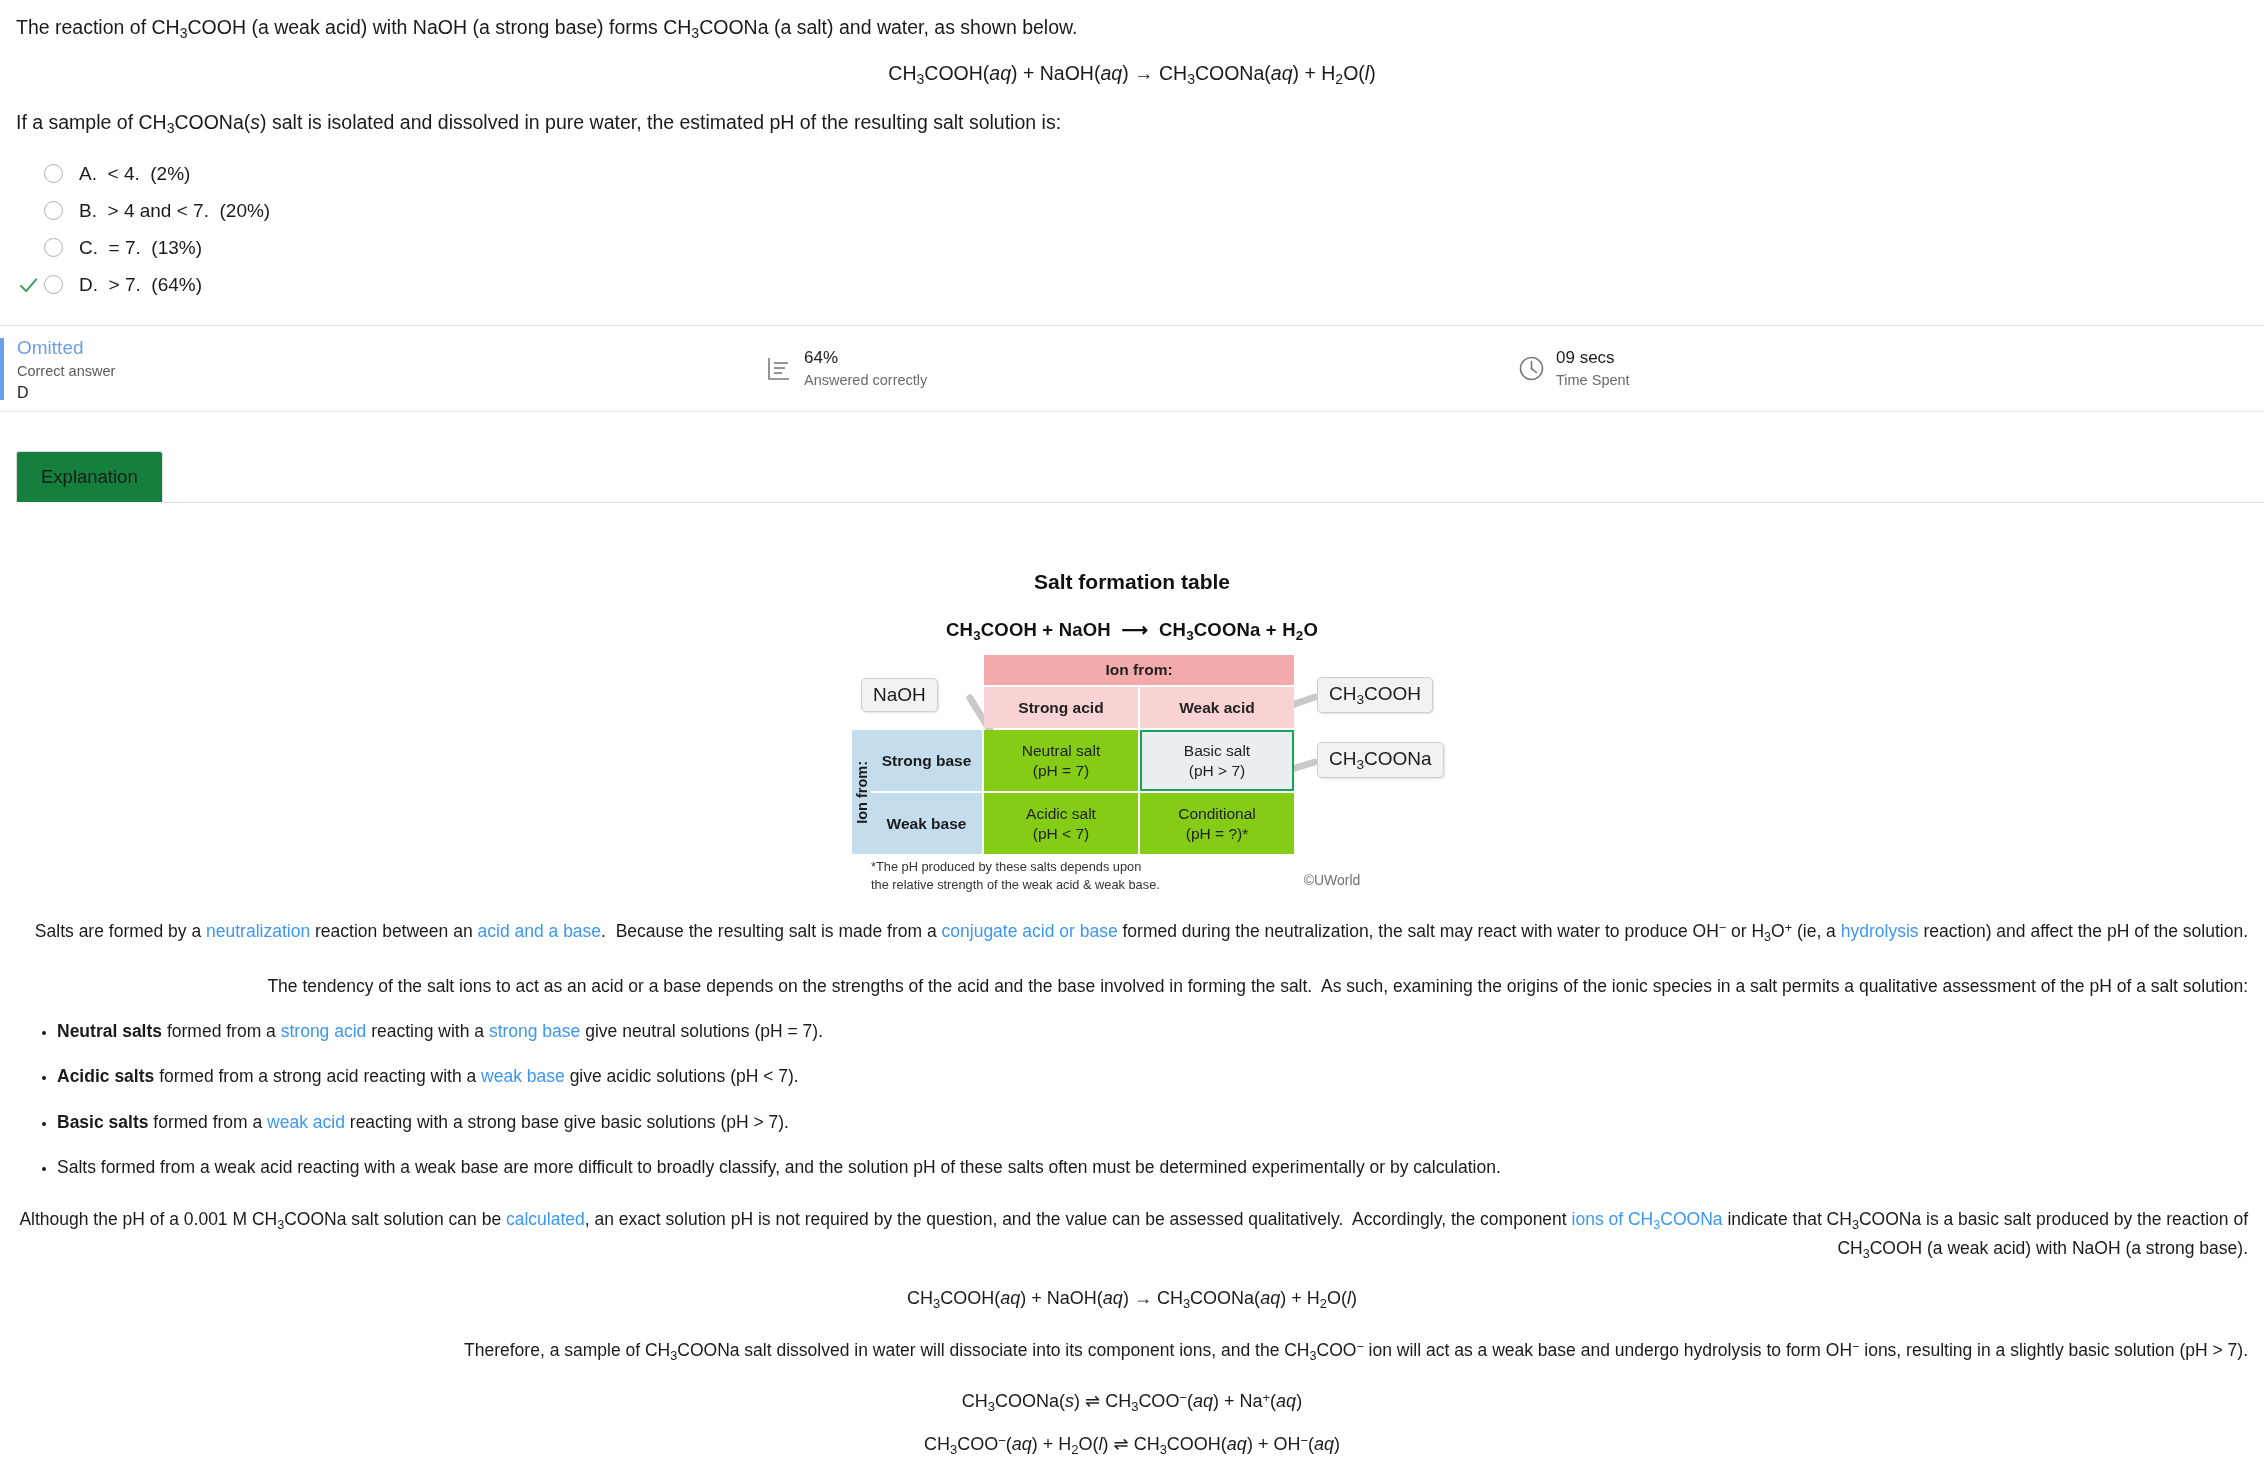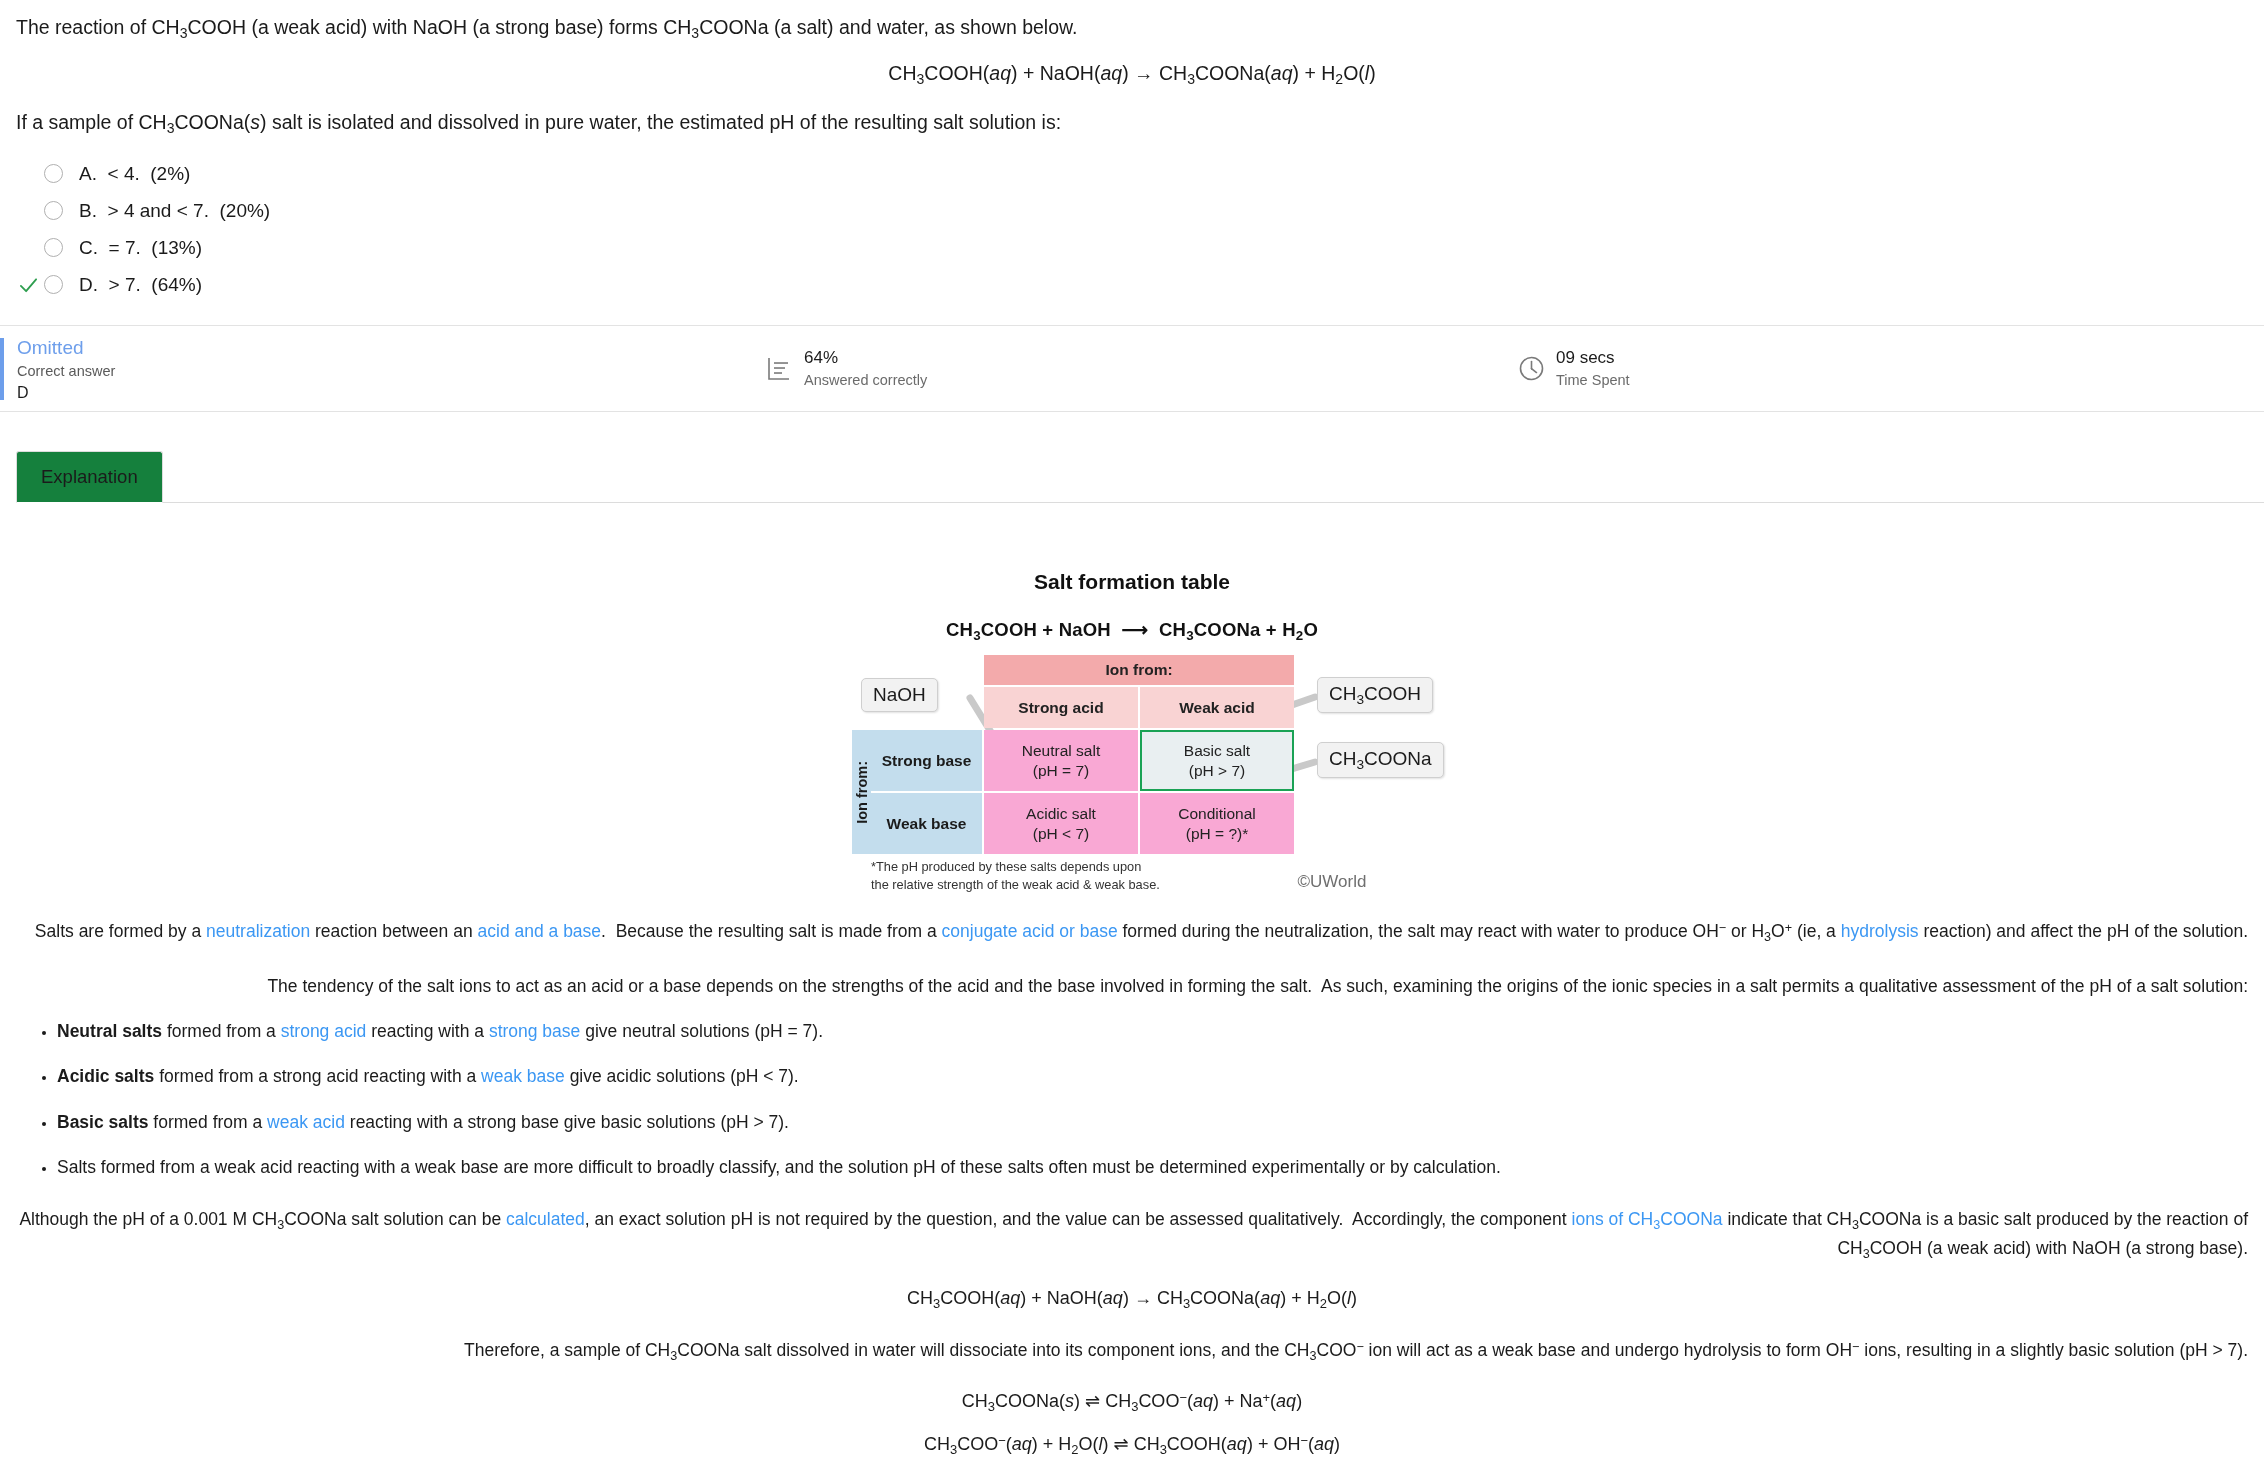--- a/index.html
+++ b/index.html
@@ -193,21 +193,21 @@
     font-weight: bold;
     font-size: 15.5px;
   }
   .hdr-cell {
     width: 154px; height: 41px;
     background: #f9d3d3;
     font-weight: bold;
   }
   .body-cell {
     width: 154px; height: 61px;
-    background: #f9a8d4;
+    background: #84cc16;
   }
   .body-cell.hl {
     background: #e9eff1;
     border: 2.4px solid #1aa255;
   }
   .rowhdr {
     position: absolute;
     left: 19px;
     width: 111px; height: 61px;
     background: #c3dded;
@@ -249,21 +249,21 @@
     font-size: 12.8px;
     color: #333;
     line-height: 1.33;
   }
   .copyright {
     position: absolute;
     left: 50%;
     transform: translateX(-50%);
     margin-left: 200px;
     top: 302px;
-    font-size: 17px;
+    font-size: 14px;
     color: #6f6f6f;
   }
 </style>
 </head>
 <body>
 
 <div class="page">
 
   <div class="qtext q-line1">The reaction of CH<sub>3</sub>COOH (a weak acid) with NaOH (a strong base) forms CH<sub>3</sub>COONa (a salt) and water, as shown below.</div>
 

